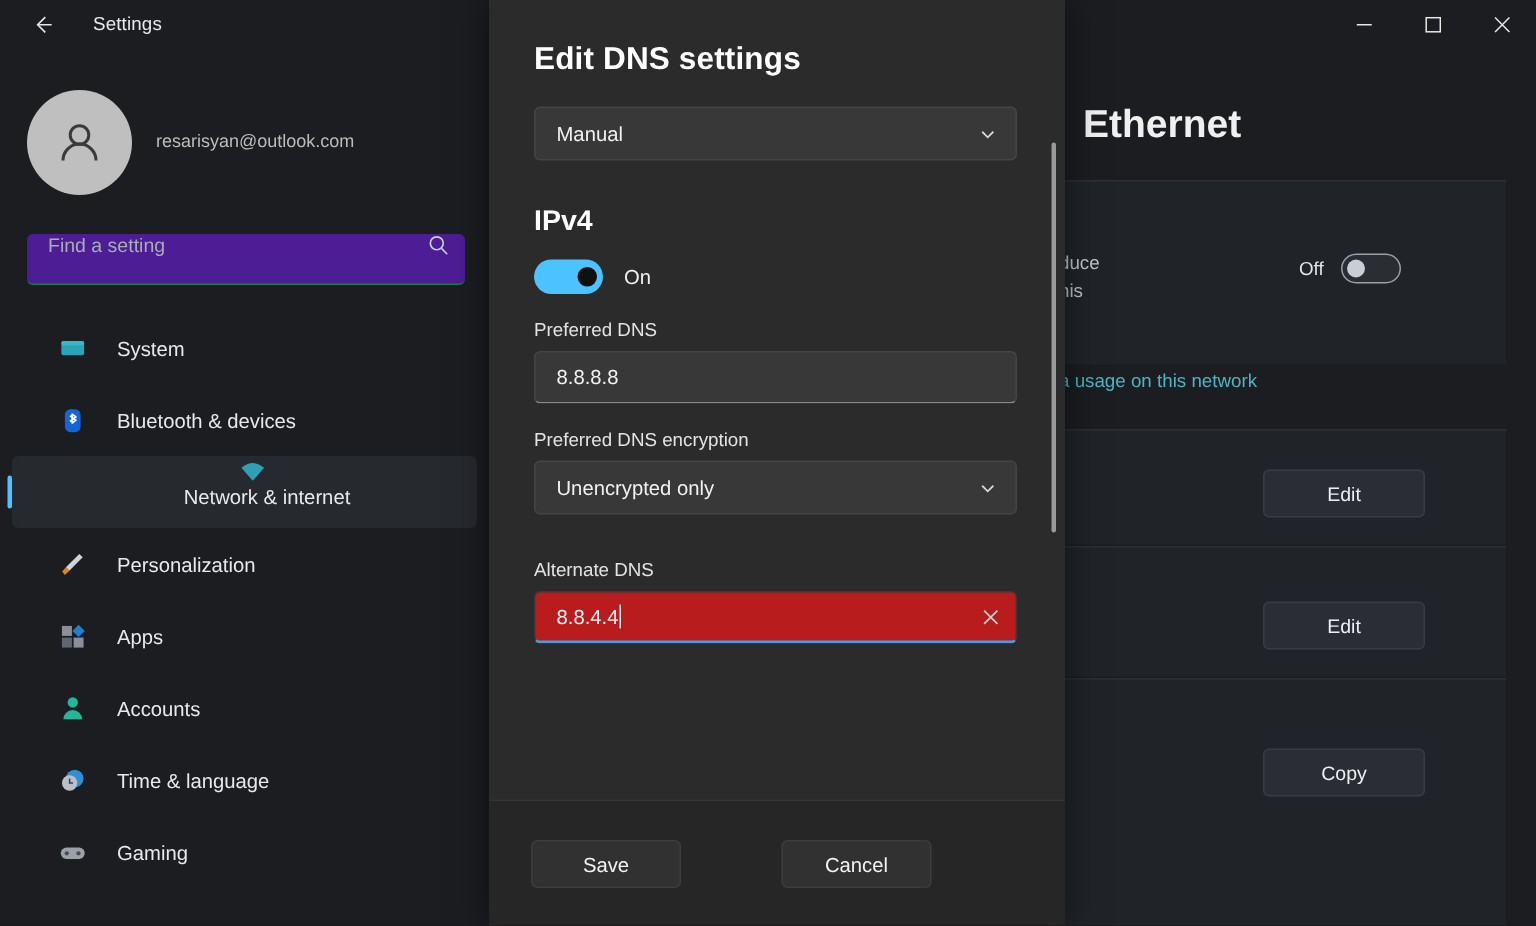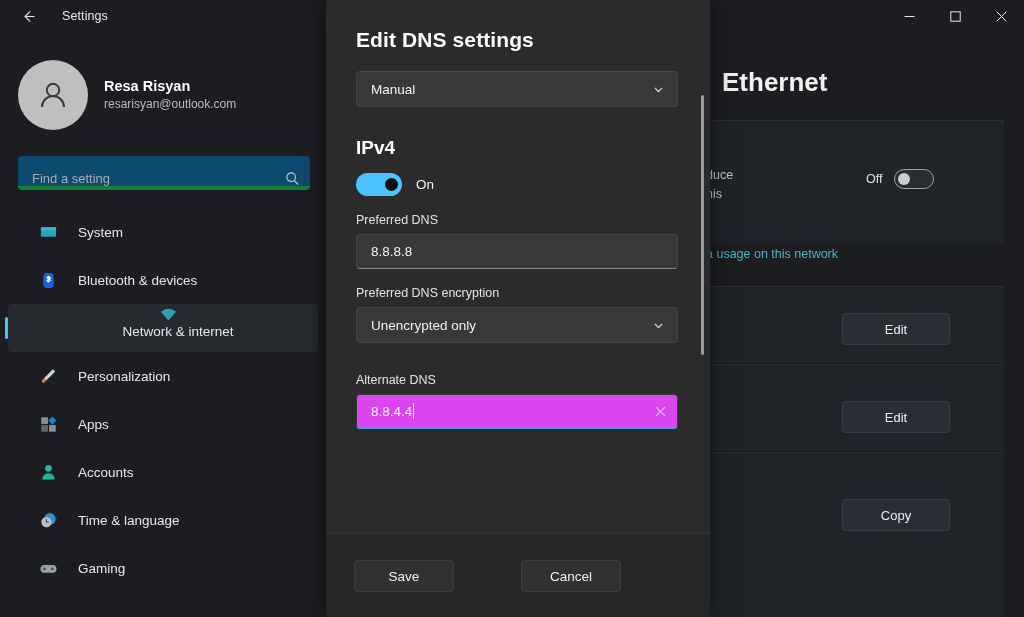--- a/index.html
+++ b/index.html
@@ -47,23 +47,23 @@
     width:70px; height:70px; border-radius:50%;
     background:#bfbfbf; display:flex; align-items:center; justify-content:center;
     flex:0 0 auto;
   }
   .account-text { margin-left:16px; }
   .account-name { font-size:14.5px; font-weight:bold; color:#ffffff; line-height:1.35; }
   .account-mail { font-size:12px; color:#bcbcbc; line-height:1.45; }
 
   .searchbox {
     margin:26px 0 0 18px; width:292px; height:34px;
-    background:#0c4a6e; border-radius:4px;
-    border-bottom:4px solid #15803d;
-    display:flex; align-items:flex-end; padding:0 10px 0 14px;
+    background:#4c1d95; border-radius:4px;
+    border-bottom:1px solid #15803d;
+    display:flex; align-items:flex-start; padding:0 10px 0 14px;
   }
   .search-placeholder { flex:1; font-size:13px; color:#a8adb3; }
   .search-icon { color:#c9ced4; display:flex; }
 
   .navlist { margin-top:18px; }
   .navitem {
     position:relative; height:48px; margin:0 8px; border-radius:4px;
     display:flex; align-items:center; padding-left:30px;
   }
   .navitem.selected { background:#26292e;flex-direction:column; }
@@ -152,21 +152,21 @@
 
   .field-label { font-size:12.5px; color:#e3e3e3; margin-top:17px; }
   .textfield {
     margin-top:7px; width:322px; height:35px;
     background:#383838; border:1px solid #454545;
     border-bottom:1px solid #8a8a8a; border-radius:4px;
     display:flex; align-items:center; padding:0 10px 0 14px;
     font-size:13.5px; color:#f3f3f3;
   }
   .textfield.focused {
-    background:#d946ef; border:1px solid #3a3a3a;
+    background:#b91c1c; border:1px solid #3a3a3a;
     border-bottom:2px solid #3aa0e8;
   }
   .textfield .val { flex:1; display:flex; align-items:center; }
   .caret {
     display:inline-block; width:1px; height:16px;
     background:#e8e8e8; margin-left:1px;
   }
   .clear-x { color:#cfcfcf; display:flex; align-items:center; }
 
   .dlg-scrollbar {
@@ -220,21 +220,20 @@
 
   <div id="sidebar">
     <div class="account">
       <div class="avatar">
         <svg width="38" height="38" viewBox="0 0 38 38" fill="none" stroke="#3a3a3a" stroke-width="2">
           <circle cx="19" cy="14" r="6.2"></circle>
           <path d="M8 31 a11 11 0 0 1 22 0"></path>
         </svg>
       </div>
       <div class="account-text">
-        <div class="account-name">Resa Risyan</div>
         <div class="account-mail">resarisyan@outlook.com</div>
       </div>
     </div>
 
     <div class="searchbox">
       <div class="search-placeholder">Find a setting</div>
       <div class="search-icon">
         <svg width="15" height="15" viewBox="0 0 16 16" fill="none" stroke="currentColor" stroke-width="1.2">
           <circle cx="6.6" cy="6.6" r="4.6"></circle>
             <path d="M10 10.2 L14 14.4"></path>

